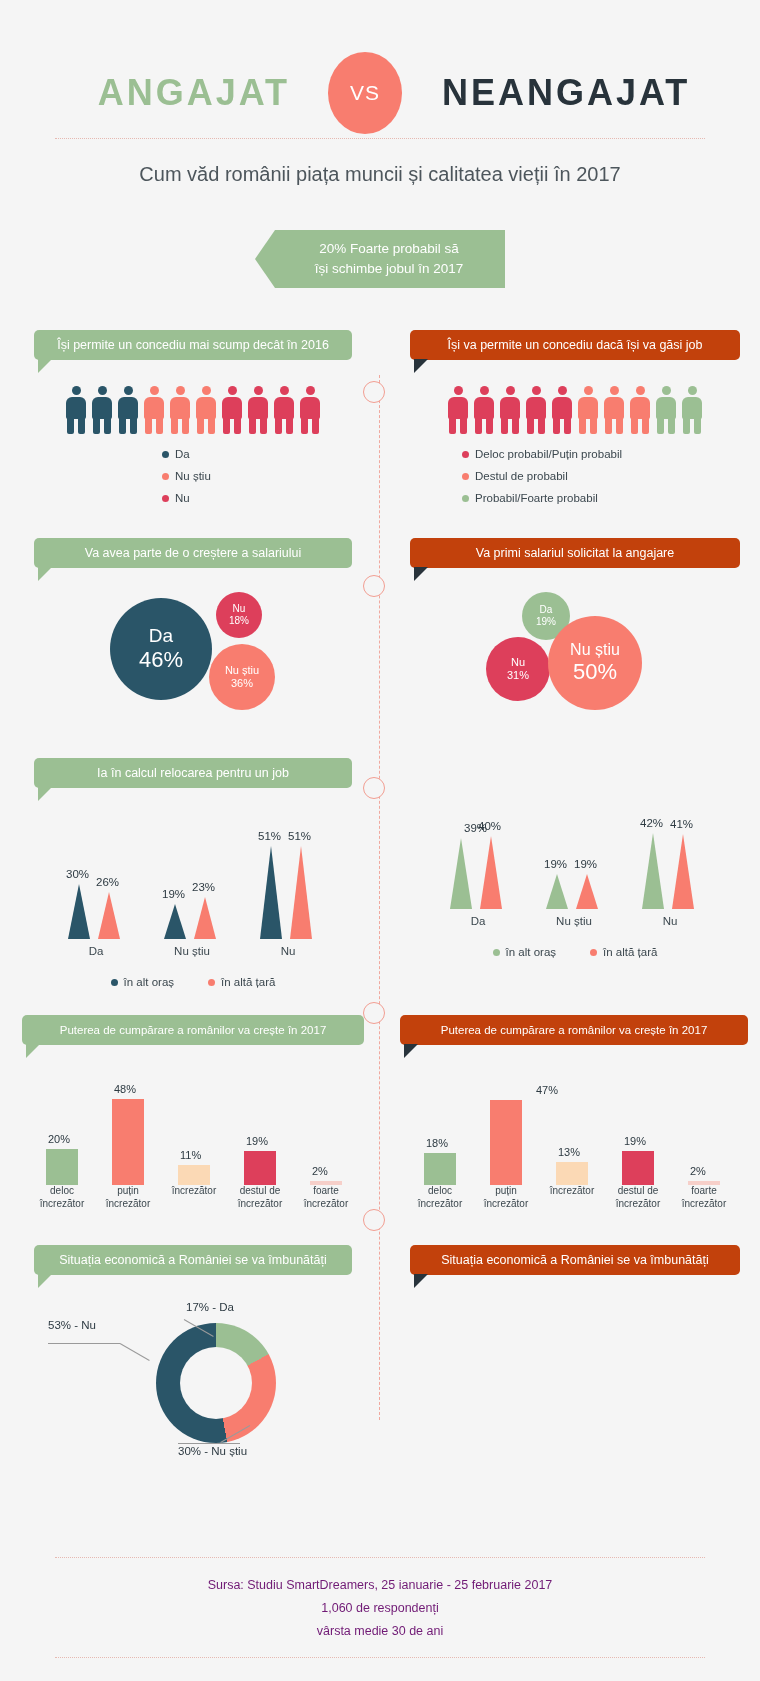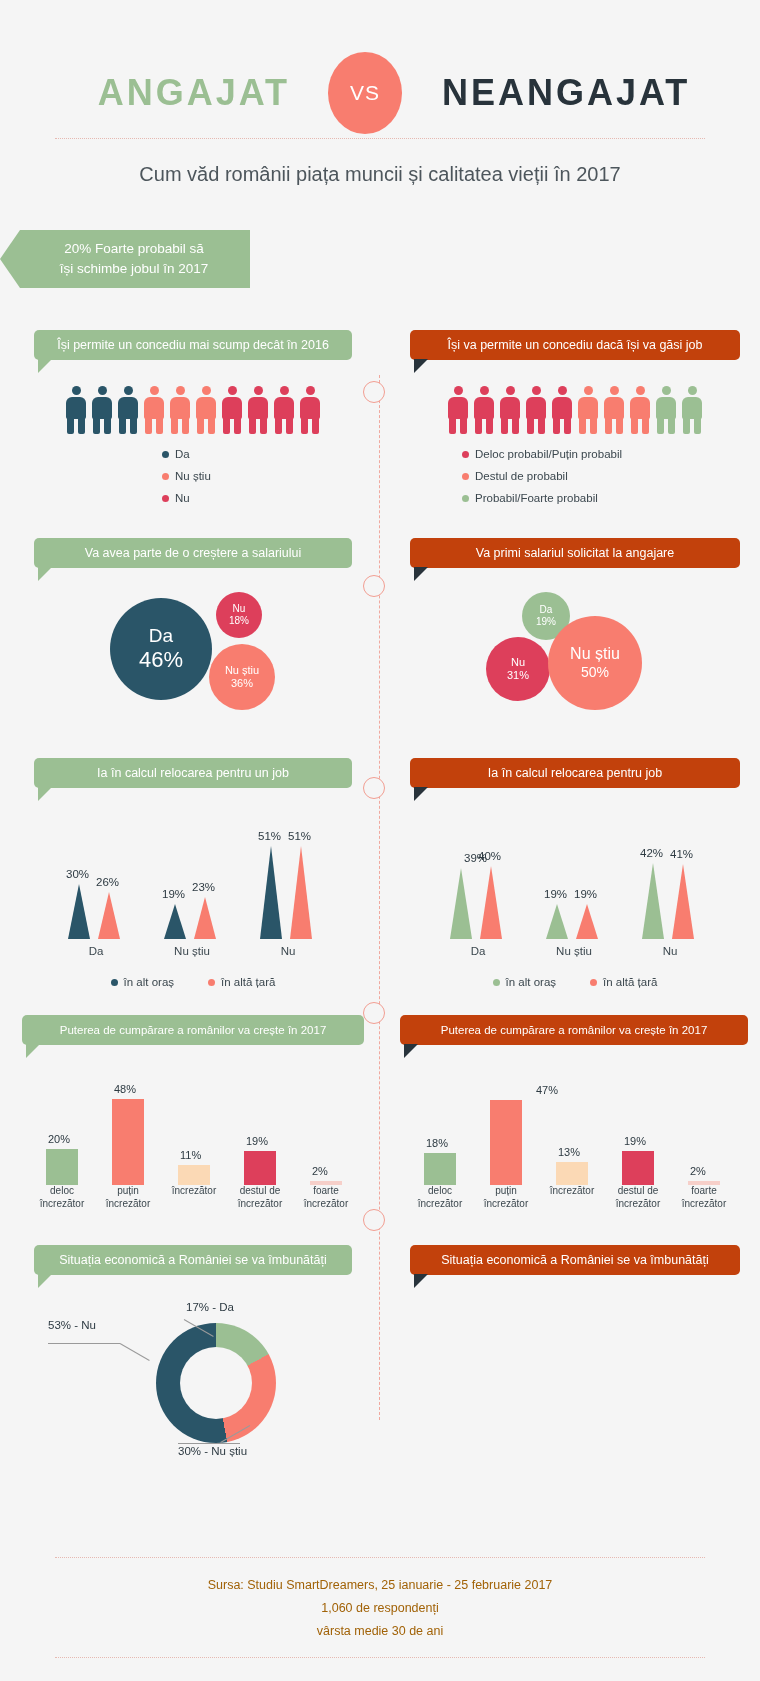--- a/index.html
+++ b/index.html
@@ -37,21 +37,21 @@
   .rule {
     height: 1px; border-top: 1px dotted #e6b9b2;
     margin: 18px 55px 0 55px;
   }
   .subtitle {
     text-align: center; font-size: 20px; color: #4d565c;
     padding: 24px 0 22px 0; font-weight: 300;
   }
 
   
-  .banners { display: flex; justify-content: center; gap: 48px; margin-top: 22px; flex-direction: column; }
+  .banners { display: flex; justify-content: center; gap: 48px; margin-top: 22px; }
   .banner {
     width: 250px; height: 58px; color: #ffffff; font-size: 13.5px;
     display: flex; align-items: center; justify-content: center;
     text-align: center; line-height: 1.45; position: relative;
   }
   .banner.left {
     background: #9bbf93;
     clip-path: polygon(8% 0, 100% 0, 100% 100%, 8% 100%, 0 50%);
     padding-left: 18px;
   }
@@ -158,21 +158,21 @@
     position: absolute; left: 146px; top: 50px; width: 72px; height: 72px;
     border-radius: 50%; background: #f5f5f5;
   }
   .donut-lab { position: absolute; font-size: 11.5px; color: #2d3a42; white-space: nowrap; }
   .leader { position: absolute; height: 1px; background: #9a9a9a; }
   .leader-d { position: absolute; width: 34px; height: 1px; background: #9a9a9a; transform-origin: left center; }
 
   
   .footer { position: absolute; left: 0; bottom: 0; width: 760px; }
   .footer .rule2 { height: 1px; border-top: 1px dotted #e6b9b2; margin: 0 55px; }
-  .footer-text { text-align: center; font-size: 12.5px; color: #a16207; line-height: 1.85; padding: 16px 0 14px 0; }
+  .footer-text { text-align: center; font-size: 12.5px; color: #701a75; line-height: 1.85; padding: 16px 0 14px 0; }
 </style>
 </head>
 <body>
 
 <div class="page">
 
   <div class="header">
     <div class="hdr-left">ANGAJAT</div>
     <div class="vs-circle">VS</div>
     <div class="hdr-right">NEANGAJAT</div>
@@ -381,21 +381,21 @@
         <div class="bub" style="left:112px;top:8px;width:48px;height:48px;background:#9bbf93">
           <span class="lbl" style="font-size:10px">Da</span>
           <span class="val" style="font-size:10px">19%</span>
         </div>
         <div class="bub mid" style="left:76px;top:53px;width:64px;height:64px;background:#dd3f5b">
           <span class="lbl" style="font-size:11px">Nu</span>
           <span class="val" style="font-size:11px">31%</span>
         </div>
         <div class="bub big" style="left:138px;top:32px;width:94px;height:94px;background:#f87d6f">
           <span class="lbl" style="font-size:16px">Nu știu</span>
-          <span class="val" style="font-size:14px">50%</span>
+          <span class="val" style="font-size:22px">50%</span>
         </div>
       </div>
     </div>
   </div>
 
   <div class="section" style="margin-top:24px">
     <div class="col" style="padding:0 28px 0 34px">
       <div class="bubble green">Ia în calcul relocarea pentru un job</div>
       <div class="tri-chart" id="tri-left">
           <div class="tri" style="left: 34px; border-left: 11px solid transparent; border-right: 11px solid transparent; border-bottom: 55px solid rgb(42, 85, 104);"></div>
@@ -422,21 +422,20 @@
             <span class="dot" style="background:#2a5568"></span>
             <span>în alt oraș</span>
           </div>
           <div class="legend-row">
             <span class="dot" style="background:#f87d6f"></span>
             <span>în altă țară</span>
           </div>
         </div>
     </div>
     <div class="col" style="padding:0 20px 0 30px">
-      <div class="bubble dark">Ia în calcul relocarea pentru job</div>
       <div class="tri-chart" id="tri-right">
           <div class="tri" style="left: 40px; border-left: 11px solid transparent; border-right: 11px solid transparent; border-bottom: 71px solid rgb(155, 191, 147);"></div>
           <div class="tri-lab" style="left: 54px; bottom: 75px; margin-top: 30px;">39%</div>
           <div class="tri" style="left: 70px; border-left: 11px solid transparent; border-right: 11px solid transparent; border-bottom: 73px solid rgb(248, 125, 111);"></div>
           <div class="tri-lab" style="left: 68px; bottom: 77px;">40%</div>
           <div class="tri" style="left: 136px; border-left: 11px solid transparent; border-right: 11px solid transparent; border-bottom: 35px solid rgb(155, 191, 147);"></div>
           <div class="tri-lab" style="left: 134px; bottom: 39px;">19%</div>
           <div class="tri" style="left: 166px; border-left: 11px solid transparent; border-right: 11px solid transparent; border-bottom: 35px solid rgb(248, 125, 111);"></div>
           <div class="tri-lab" style="left: 164px; bottom: 39px;">19%</div>
           <div class="tri" style="left: 232px; border-left: 11px solid transparent; border-right: 11px solid transparent; border-bottom: 76px solid rgb(155, 191, 147);"></div>

